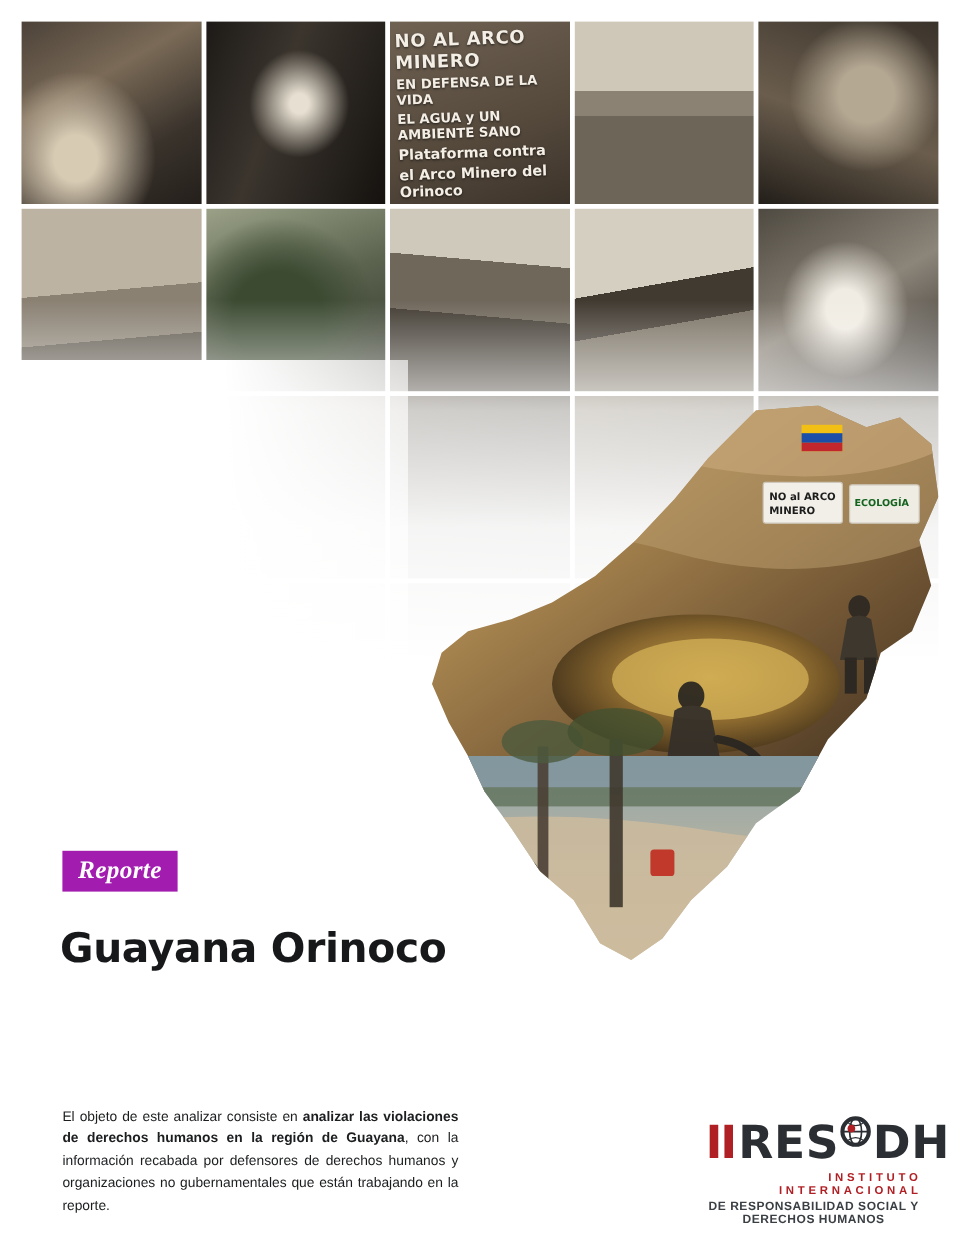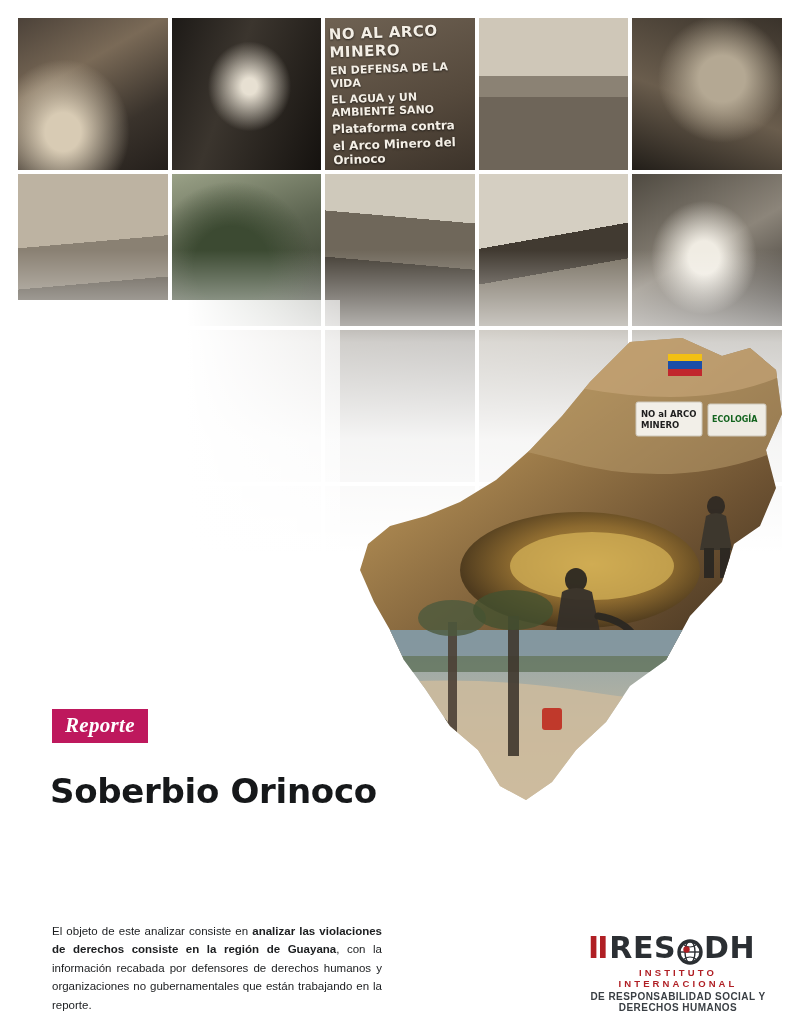--- a/index.html
+++ b/index.html
@@ -141,21 +141,21 @@
     height: 560px;
     text-align: right;
   }
   .map-wrap svg { display: block; }
 
   
   .report-tag {
     position: absolute;
     left: 52px;
     top: 709px;
-    background: #be185d;
+    background: #a21caf;
     color: #ffffff;
     font-family: "Liberation Serif", serif;
     font-style: italic;
     font-weight: bold;
     font-size: 21px;
     padding: 4px 13px 5px 13px;
     letter-spacing: .3px;
   }
   .title {
     position: absolute;
@@ -186,24 +186,24 @@
   
   .logo {
     position: absolute;
     left: 588px;
     top: 930px;
     width: 180px;
     height: 68px;
   }
   .logo-main {
     display: flex;
-    align-items: flex-end;
+    align-items: flex-start;
     font-family: "DejaVu Sans", sans-serif;
     font-weight: bold;
-    font-size: 30px;
+    font-size: 38px;
     color: #2b2f33;
     letter-spacing: .5px;
   }
   .logo-bars {
     display: inline-block;
     margin-right: 3px;
     color: #b01f24;
     font-weight: bold;
     letter-spacing: -2px;
   }
@@ -216,21 +216,21 @@
     vertical-align: middle;
   }
   .logo-globe svg { display: block; }
   .logo-sub1 {
     margin-top: 2px;
     font-family: "Liberation Sans", sans-serif;
     font-size: 9.5px;
     letter-spacing: 3.1px;
     color: #b01f24;
     font-weight: bold;
-    text-align: center;
+    text-align: right;
   }
   .logo-sub2 {
     margin-top: 2px;
     font-family: "Liberation Sans", sans-serif;
     font-size: 10px;
     letter-spacing: .45px;
     color: #3a3f44;
     font-weight: bold;
     text-align: center;
   }
@@ -361,24 +361,24 @@
         <rect x="338" y="24" width="34" height="22" fill="#f2c014"></rect>
         <rect x="338" y="31" width="34" height="8" fill="#1b4ea8"></rect>
         <rect x="338" y="39" width="34" height="7" fill="#c1272d"></rect>
       </g>
     </svg>
   </div>
 
   <div class="report-tag">Reporte</div>
 
   <h1 class="title">
-    <div>Soberbio Orinoco</div>
+    <div>Guayana Orinoco</div>
   </h1>
 
-  <p class="blurb"><span>El objeto de este analizar consiste en </span><b>analizar las violaciones de derechos consiste en la región de Guayana</b><span>, con la información recabada por defensores de derechos humanos y organizaciones no gubernamentales que están trabajando en la reporte.</span></p>
+  <p class="blurb"><span>El objeto de este analizar consiste en </span><b>analizar las violaciones de derechos humanos en la región de Guayana</b><span>, con la información recabada por defensores de derechos humanos y organizaciones no gubernamentales que están trabajando en la reporte.</span></p>
 
   <div class="logo">
     <div class="logo-main">
       <span class="logo-bars">II</span>
         <span>RES</span>
         <span class="logo-globe">
         <svg width="26" height="26" viewBox="0 0 26 26" xmlns="http://www.w3.org/2000/svg">
           <circle cx="13" cy="13" r="11" fill="none" stroke="#2b2f33" stroke-width="3.4"></circle>
           <ellipse cx="13" cy="13" rx="5" ry="11" fill="none" stroke="#2b2f33" stroke-width="1.4"></ellipse>
           <line x1="2.2" y1="13" x2="23.8" y2="13" stroke="#2b2f33" stroke-width="1.4"></line>

